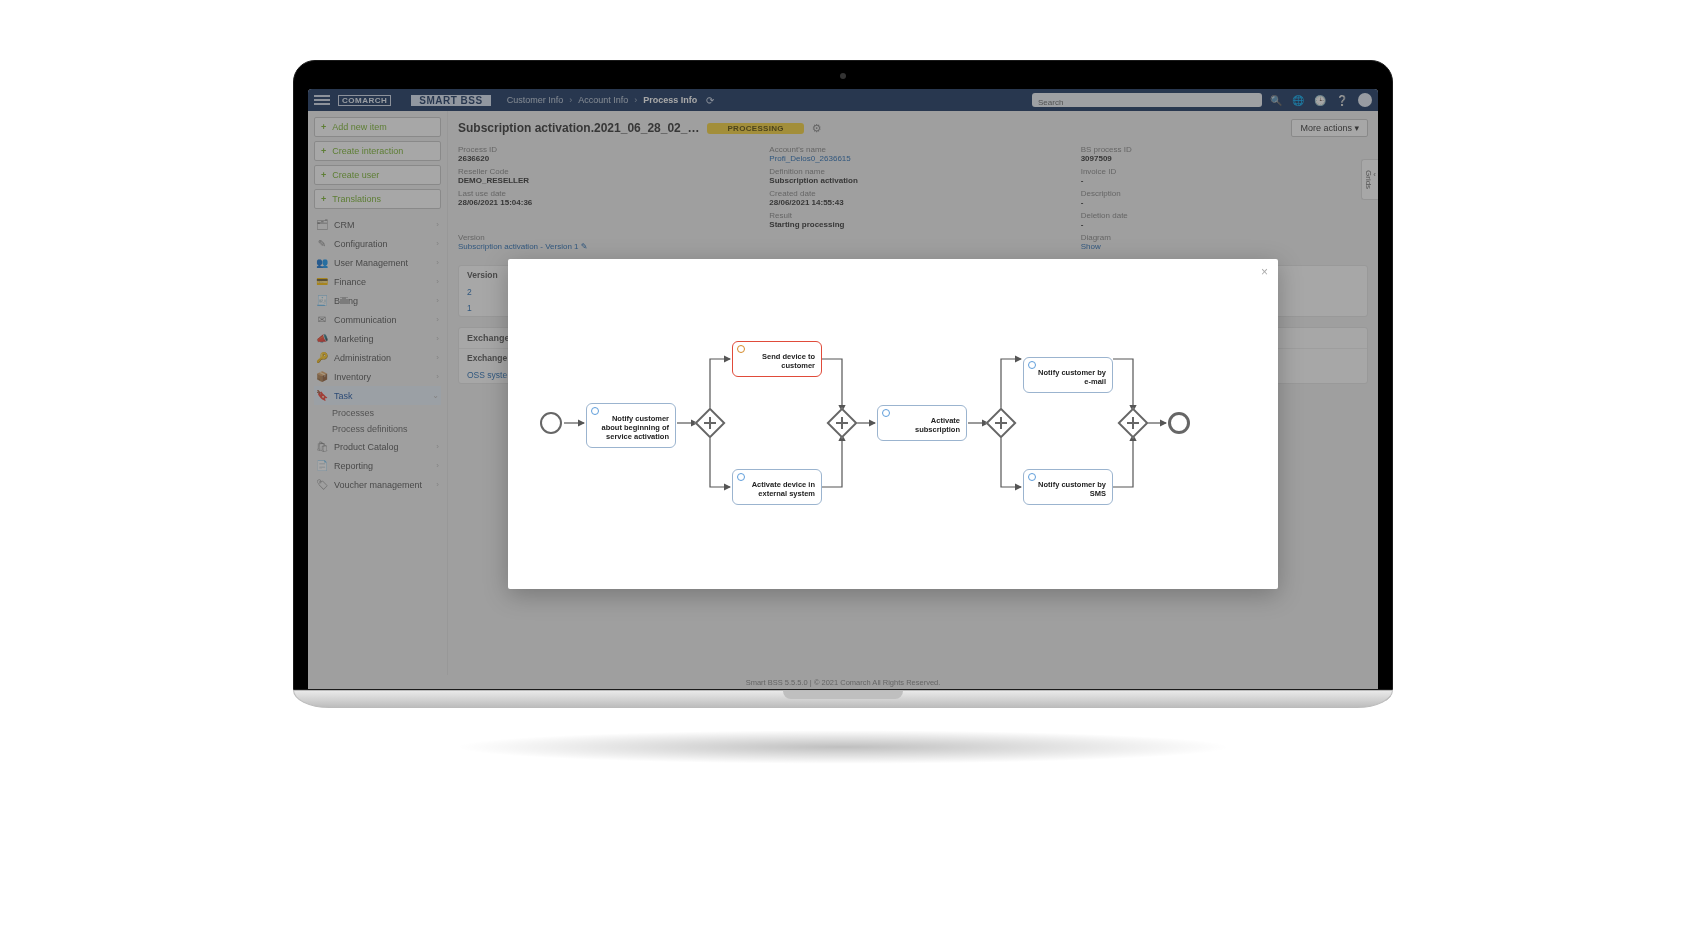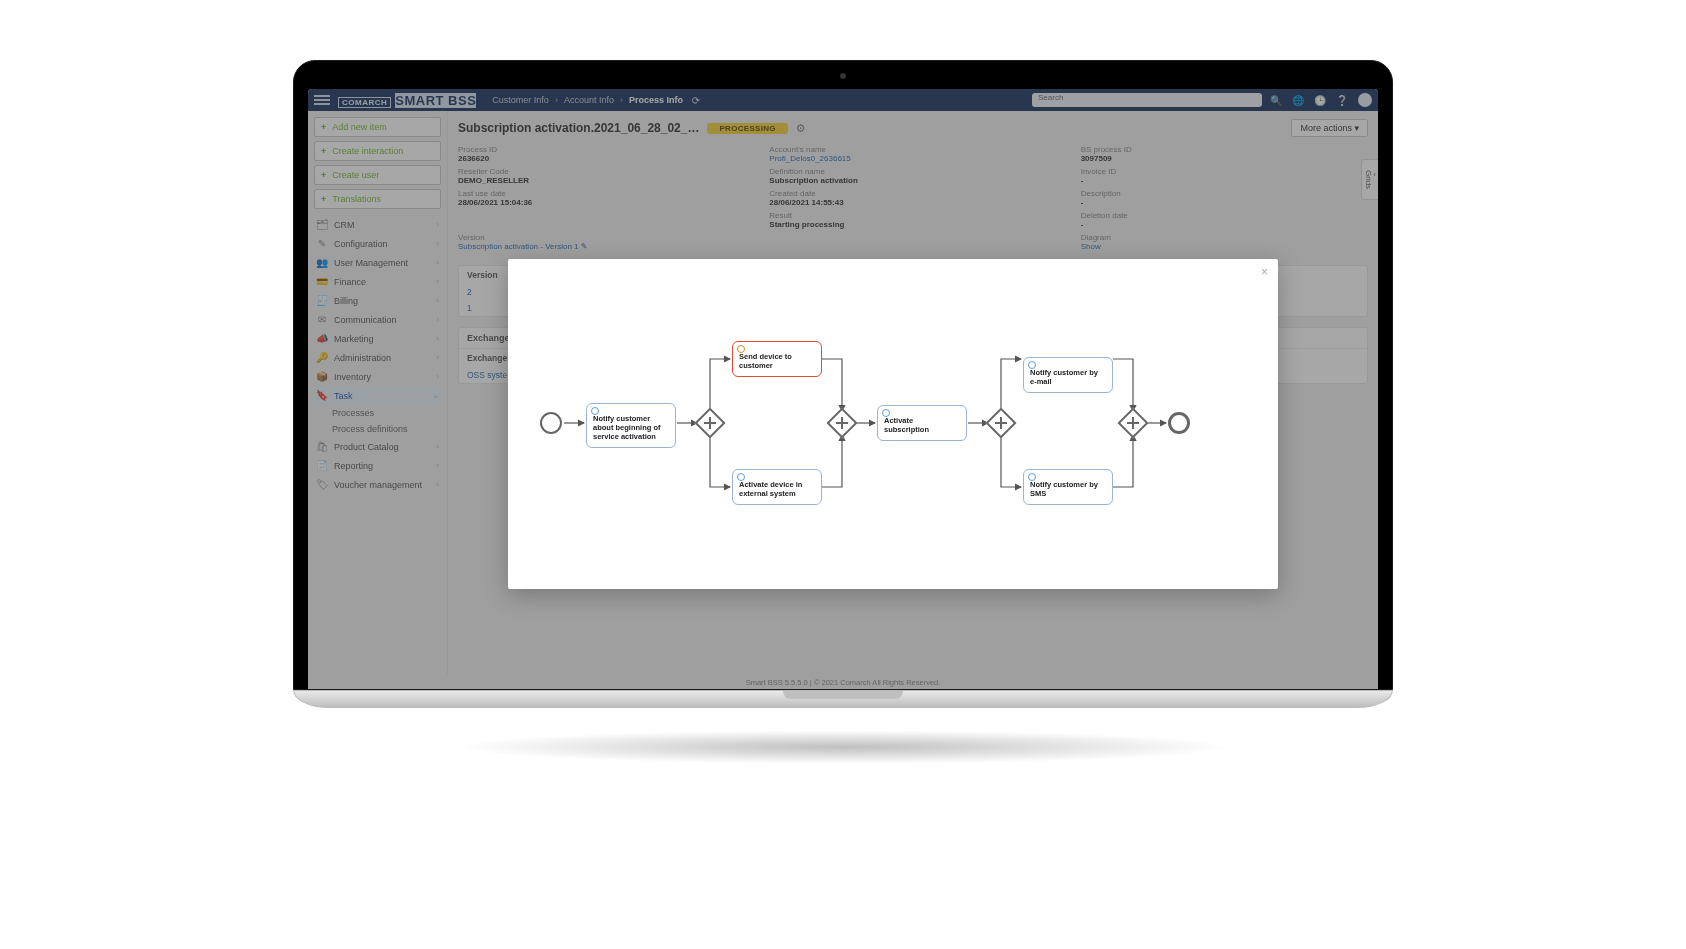--- a/index.html
+++ b/index.html
@@ -23,49 +23,49 @@
   .camera{position:absolute;top:12px;left:50%;transform:translateX(-50%);width:6px;height:6px;border-radius:50%;background:#333}
   .screen{background:var(--bg);height:600px;border-radius:4px 4px 0 0;overflow:hidden;position:relative;font-size:9px}
   .base{height:18px;background:linear-gradient(#e9e9e9,#cfcfcf 60%,#bdbdbd);border-radius:0 0 40px 40px/0 0 20px 20px;border:1px solid #bbb;position:relative}
   .base::before{content:'';position:absolute;left:50%;top:0;transform:translateX(-50%);width:120px;height:8px;background:#bfbfbf;border-radius:0 0 8px 8px}
   .shadow{margin:22px auto 0;width:780px;height:34px;background:radial-gradient(ellipse at center,rgba(0,0,0,.25),rgba(0,0,0,0) 70%)}
 
   
   .topbar{height:22px;background:var(--navy-dark);display:flex;align-items:center;color:#e5ecf6;padding:0 6px;gap:8px}
   .ham{width:16px;display:flex;flex-direction:column;gap:2px;cursor:pointer}
   .ham span{height:2px;background:#cfd9ea}
-  .brand{display:flex;align-items:flex-end;gap:4px;font-weight:bold;letter-spacing:.5px}
+  .brand{display:flex;align-items:flex-start;gap:20px;font-weight:bold;letter-spacing:.5px}
   .brand .box{border:1px solid #cfd9ea;padding:0 3px;font-size:8px}
-  .brand .tag{background:#d8e2f3;color:var(--navy-dark);padding:0 0;font-size:13px}
+  .brand .tag{background:#d8e2f3;color:var(--navy-dark);padding:0 8px;font-size:10px}
   .crumbs{display:flex;align-items:center;gap:6px;margin-left:8px;font-size:9px}
   .crumbs .sep{opacity:.6}
   .crumbs .active{color:#fff;font-weight:bold}
   .crumbs .link{opacity:.8}
   .tb-right{margin-left:auto;display:flex;align-items:center;gap:8px}
-  .search{background:#eef2f8;border-radius:3px;height:14px;width:230px;display:flex;align-items:flex-start;padding:0 6px;color:#666;font-size:8px}
+  .search{background:#eef2f8;border-radius:3px;height:14px;width:230px;display:flex;align-items:flex-end;padding:0 6px;color:#666;font-size:8px}
   .tb-icon{width:14px;height:14px;display:grid;place-items:center;color:#cfd9ea;font-size:10px}
   .avatar{width:14px;height:14px;border-radius:50%;background:#e5ecf6}
 
   
   .body{position:absolute;inset:22px 0 14px 0;display:flex}
   .sidebar{width:140px;background:var(--bg);padding:6px;border-right:1px solid #e3e3e3}
   .action-btn{display:flex;align-items:center;gap:6px;border:1px solid #c9c9c9;background:#fff;padding:4px 6px;margin-bottom:4px;color:var(--green);font-size:9px;cursor:pointer;border-radius:2px}
   .action-btn .plus{font-weight:bold}
   .nav{margin-top:6px}
   .nav-item{display:flex;align-items:center;gap:6px;padding:4px 2px;color:#555;font-size:9px;cursor:pointer}
   .nav-item .chev{margin-left:auto;color:#bbb;font-size:8px}
   .nav-item.active{background:#eaf2fb;color:#1f57a5}
   .nav-icon{width:12px;color:#888;font-size:10px;text-align:center}
   .sub{padding-left:18px;font-size:9px;color:#666}
   .sub div{padding:3px 0;cursor:pointer}
 
   .main{flex:1;padding:8px 10px;overflow:hidden}
   .title-row{display:flex;align-items:center;gap:8px;margin-bottom:8px}
   .title{font-weight:bold;font-size:12px;color:#333}
-  .status-pill{background:var(--yellow);color:#5a4a00;border-radius:3px;padding:1px 12px;font-size:8px;font-weight:bold;letter-spacing:.3px}
+  .status-pill{background:var(--yellow);color:#5a4a00;border-radius:3px;padding:1px 20px;font-size:8px;font-weight:bold;letter-spacing:.3px}
   .gear{color:#888;font-size:11px}
   .more-actions{margin-left:auto;border:1px solid #c9c9c9;background:#fff;padding:3px 8px;font-size:9px;border-radius:2px;cursor:pointer}
   .grid-meta{display:grid;grid-template-columns:repeat(3,1fr);column-gap:24px;row-gap:4px;font-size:8px}
   .meta-label{color:var(--muted)}
   .meta-val{color:#333;font-weight:700}
   .meta-val.link{color:var(--link);font-weight:normal}
 
   .section{margin-top:10px;border:1px solid #e5e5e5;border-radius:3px;background:#fff}
   .section h4{margin:0;padding:5px 8px;border-bottom:1px solid #eee;font-size:9px;color:#555}
   .hist-head{padding:4px 8px;font-weight:bold;font-size:8.5px;color:#555}
@@ -77,21 +77,21 @@
 
   .footer{position:absolute;bottom:0;left:0;right:0;height:14px;display:grid;place-items:center;font-size:7.5px;color:#888}
 
   
   .overlay{position:absolute;inset:0;background:var(--overlay)}
   .modal{position:absolute;left:200px;right:100px;top:170px;bottom:100px;background:#fff;border-radius:2px;box-shadow:0 6px 24px rgba(0,0,0,.25);padding:14px}
   .modal .close{position:absolute;top:6px;right:10px;color:#aaa;font-size:12px;cursor:pointer}
 
   
   .bpmn{position:relative;width:100%;height:100%}
-  .node{position:absolute;background:#fff;border:1px solid #9bb4cf;border-radius:6px;padding:10px 6px 6px;width:90px;font-size:7.5px;font-weight:bold;color:#222;text-align:left;line-height:1.2}
+  .node{position:absolute;background:#fff;border:1px solid #9bb4cf;border-radius:6px;padding:10px 6px 6px;width:90px;font-size:7.5px;font-weight:bold;color:#222;text-align:right;line-height:1.2}
   .node .dot{position:absolute;top:3px;left:4px;width:8px;height:8px;border-radius:50%;border:1px solid #5f9edb}
   .node.human{border:1.5px solid #e04b3a}
   .node.human .dot{border-color:#d58a2a}
   .evt{position:absolute;width:22px;height:22px;border:2px solid #666;border-radius:50%;background:#fff}
   .evt.end{border-width:3px}
   .gw{position:absolute;width:22px;height:22px;border:2px solid #666;background:#fff;transform:rotate(45deg)}
   .gw::before,.gw::after{content:'';position:absolute;background:#666}
   .gw::before{left:3px;right:3px;top:50%;height:2px;transform:translateY(-50%) rotate(-45deg)}
   .gw::after{top:3px;bottom:3px;left:50%;width:2px;transform:translateX(-50%) rotate(-45deg)}
   svg.edges{position:absolute;inset:0;width:100%;height:100%}

